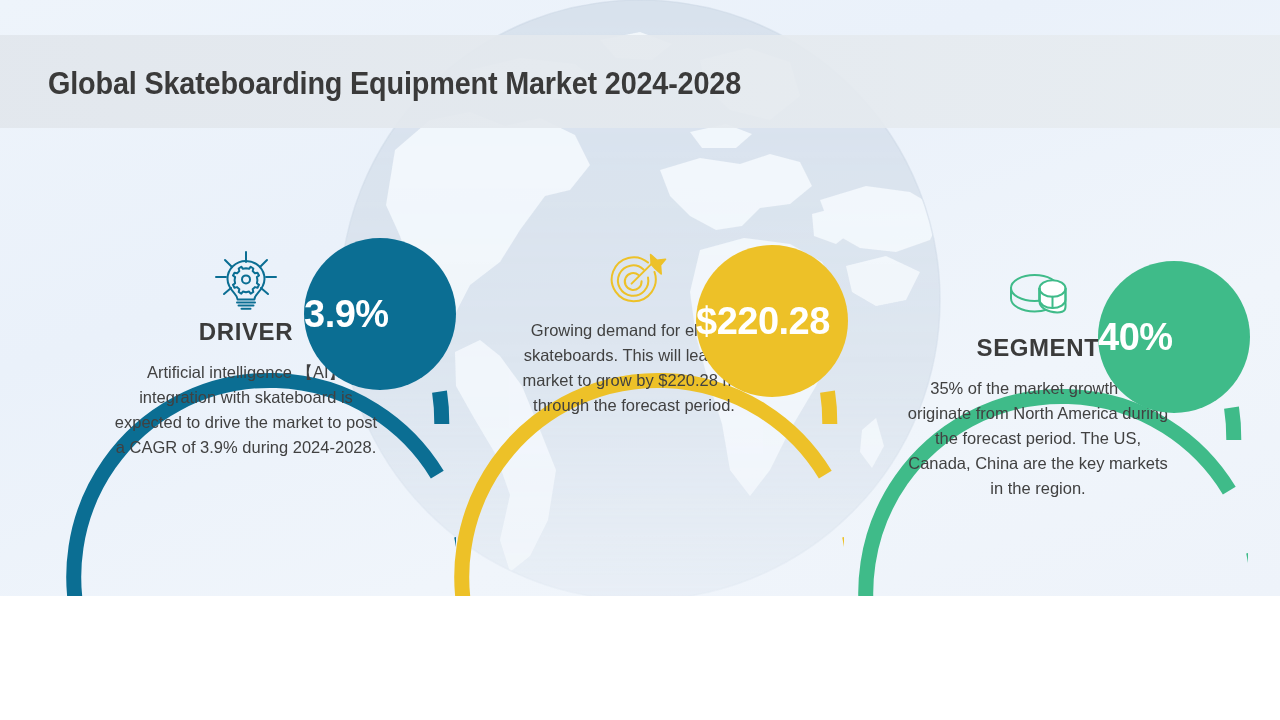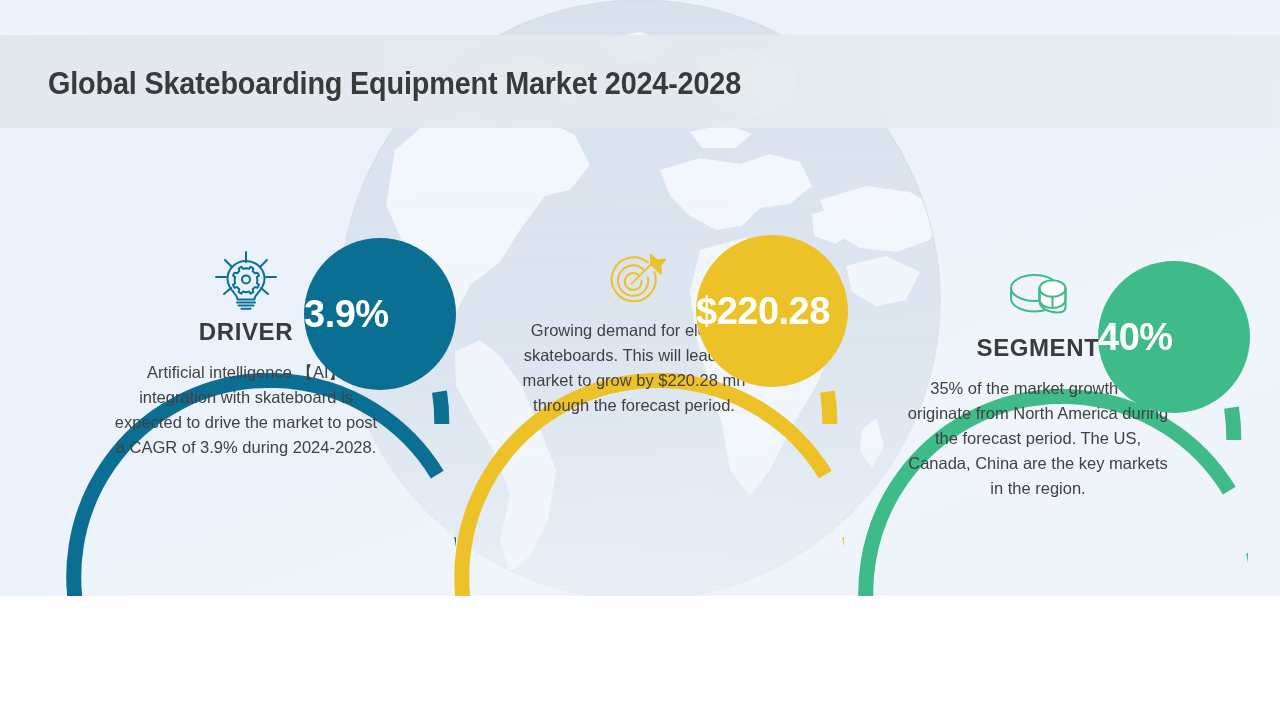--- a/index.html
+++ b/index.html
@@ -211,21 +211,21 @@
         <svg viewBox="0 0 72 62" xmlns="http://www.w3.org/2000/svg" fill="none" stroke="#edc128" stroke-width="2" stroke-linecap="round" stroke-linejoin="round">
           <path d="M50 12.5 A 22 22 0 1 0 56.5 22"></path>
           <path d="M45.5 19.5 A 15.2 15.2 0 1 0 50 27.5"></path>
           <path d="M40.5 25 A 8.4 8.4 0 1 0 43.6 31.2"></path>
           <line x1="33.6" y1="33.6" x2="54" y2="13.4"></line>
           <path d="M53.2 14.2 L52.6 4.5 L58.8 10.2 L67.5 9.2 L62.5 15.2 L63.2 24 L57 18.5 Z" fill="#edc128" stroke="#edc128" stroke-width="1.6"></path>
         </svg>
       </div>
       <div class="card-text">Growing demand for electric skateboards. This will lead the market to grow by $220.28 mn through the forecast period.</div>
     </div>
-    <div class="badge" style="left:272px; top:7px; background:#edc128;">
+    <div class="badge" style="left:272px; top:17px; background:#edc128;">
       <span class="badge-label wide">$220.28</span>
     </div>
   </div>
 
   <div class="card" style="left:828px; top:244px;">
     <svg class="card-rings" viewBox="0 0 420 420" xmlns="http://www.w3.org/2000/svg">
       <path d="M 389.5 285.6
                A 196 196 0 1 0 400.5 350.5" fill="none" stroke="#3fbb89" stroke-width="15" stroke-linecap="butt" transform="rotate(-12 210 210)"></path>
       <path d="M 403.5 163.6 A 196 196 0 0 1 405.8 196" fill="none" stroke="#3fbb89" stroke-width="15" stroke-linecap="butt"></path>
     </svg>

